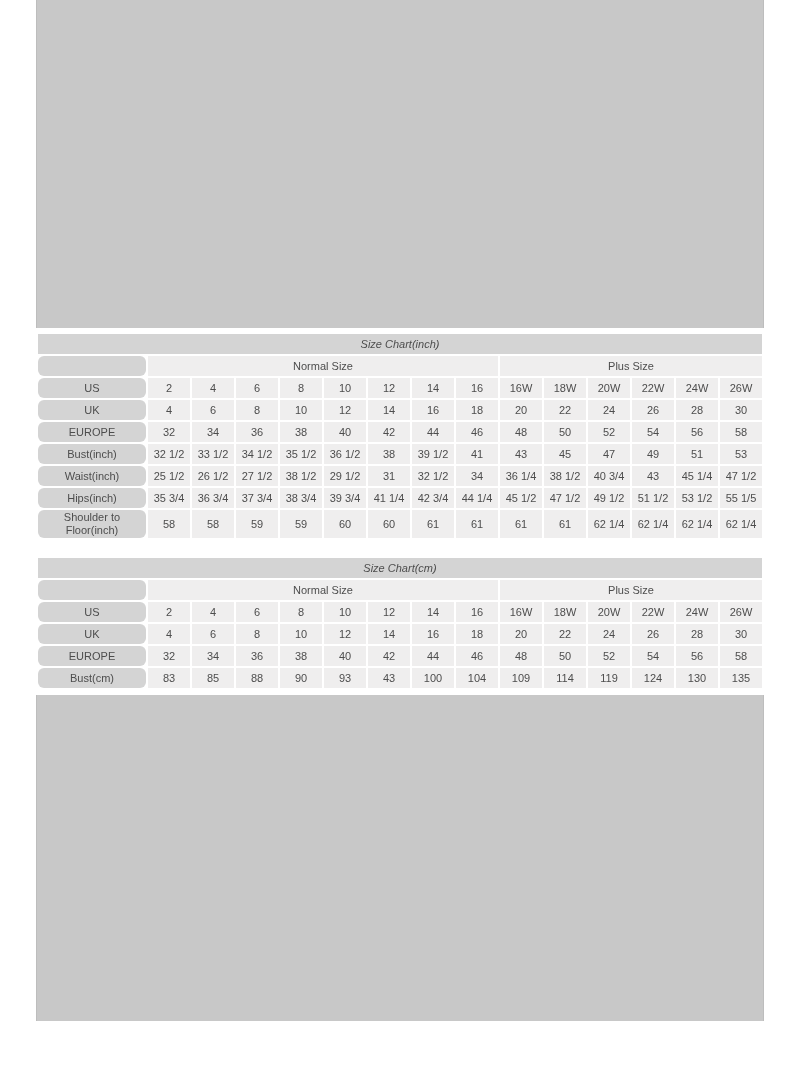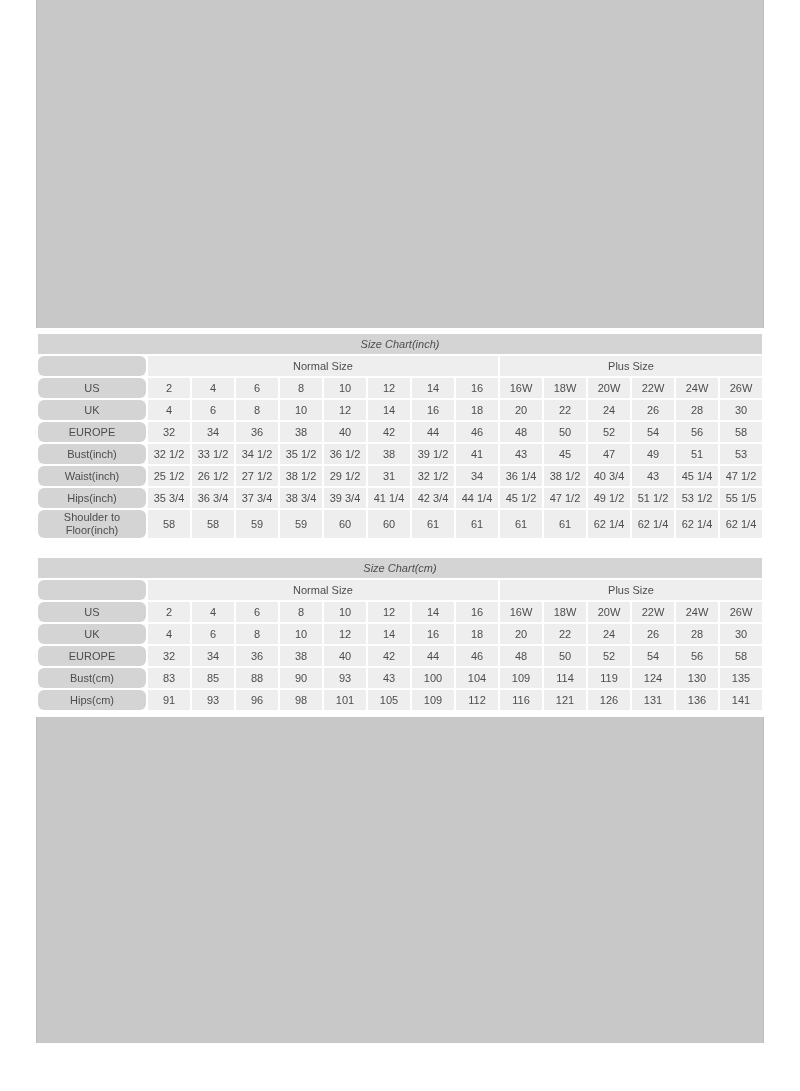--- a/index.html
+++ b/index.html
@@ -298,36 +298,19 @@
               <td class="data-cell">43</td>
               <td class="data-cell">100</td>
               <td class="data-cell">104</td>
               <td class="data-cell">109</td>
               <td class="data-cell">114</td>
               <td class="data-cell">119</td>
               <td class="data-cell">124</td>
               <td class="data-cell">130</td>
               <td class="data-cell">135</td>
             </tr>
-            <tr>
-              <td class="label-cell">Hips(cm)</td>
-              <td class="data-cell">91</td>
-              <td class="data-cell">93</td>
-              <td class="data-cell">96</td>
-              <td class="data-cell">98</td>
-              <td class="data-cell">101</td>
-              <td class="data-cell">105</td>
-              <td class="data-cell">109</td>
-              <td class="data-cell">112</td>
-              <td class="data-cell">116</td>
-              <td class="data-cell">121</td>
-              <td class="data-cell">126</td>
-              <td class="data-cell">131</td>
-              <td class="data-cell">136</td>
-              <td class="data-cell">141</td>
-            </tr>
           </tbody>
         </table>
       </div>
     <div class="spacer-c"></div>
   </div>
   <div class="gray-block bottom"></div>
 </div>
 
 </body></html>

